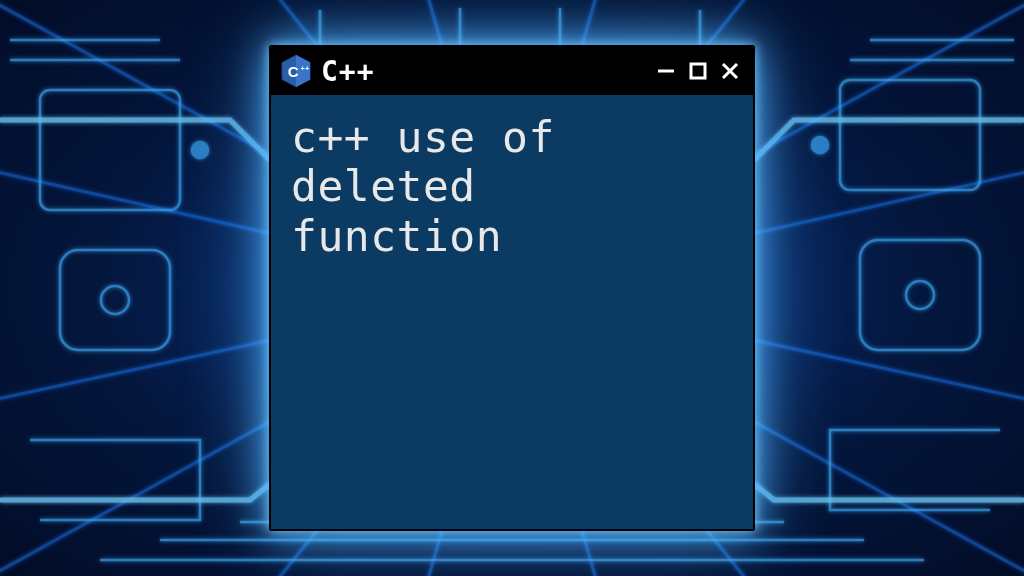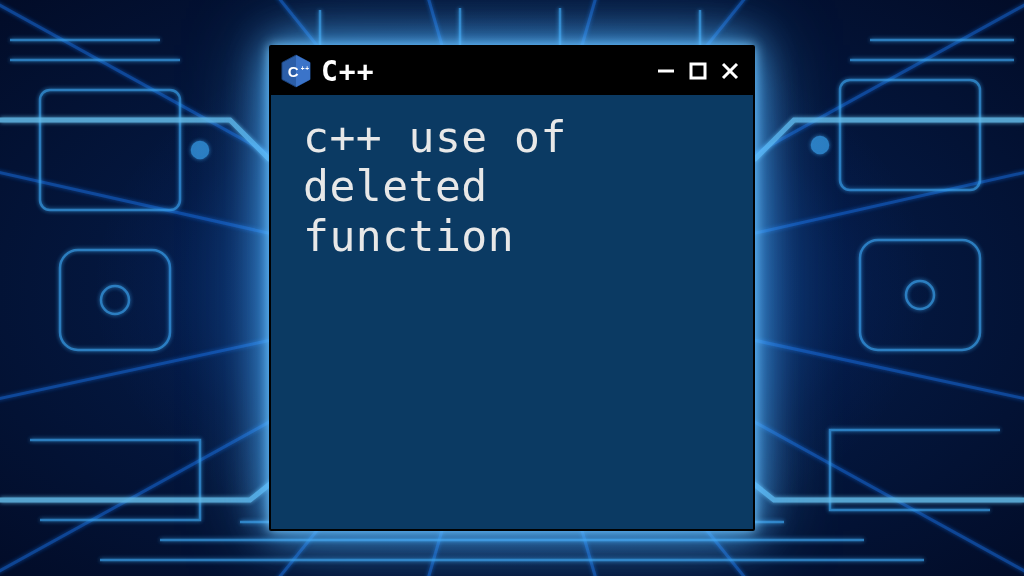--- a/index.html
+++ b/index.html
@@ -70,21 +70,21 @@
     .win-btn {
       width: 26px;
       height: 26px;
       display: flex;
       align-items: center;
       justify-content: center;
       cursor: pointer;
     }
     .content {
       flex: 1;
-      padding: 18px 32px;
+      padding: 18px 20px;
       color: #e8e8e8;
       font-size: 43px;
       line-height: 1.15;
       font-family: 'DejaVu Sans Mono', 'Liberation Mono', 'Consolas', monospace;
       letter-spacing: 0.5px;
       white-space: pre-wrap;
       word-break: break-word;
     }
   </style>
 </head>

